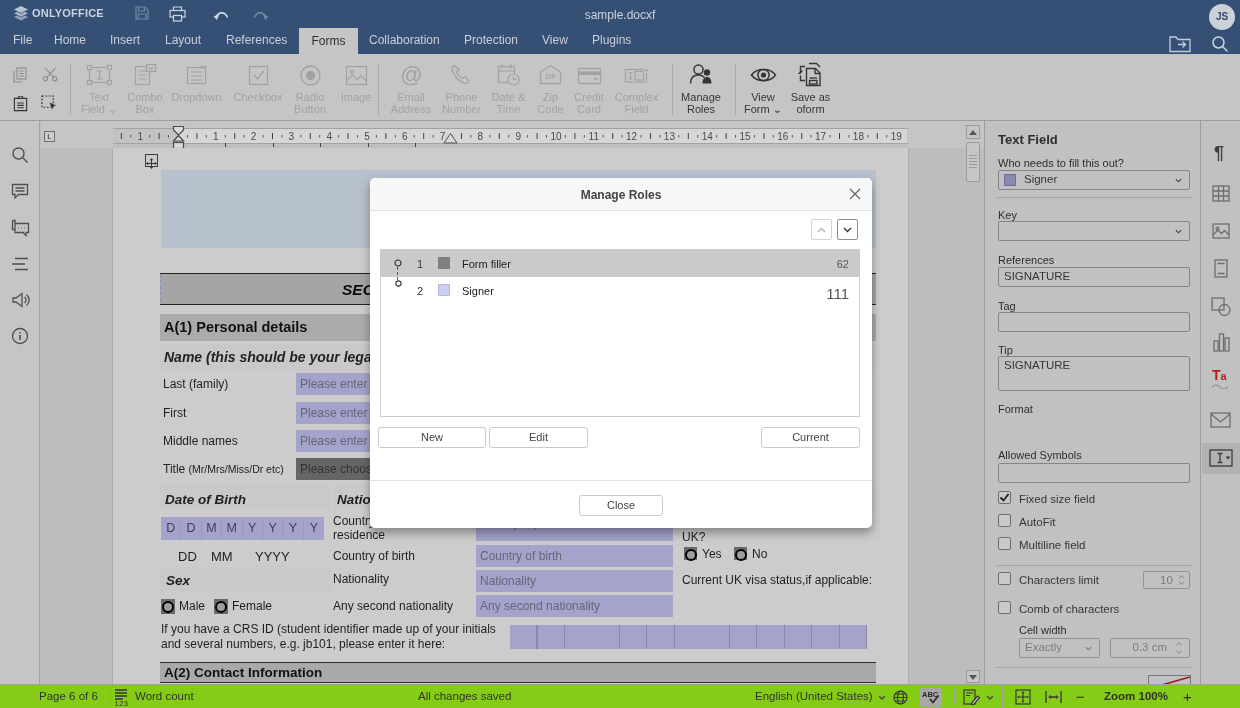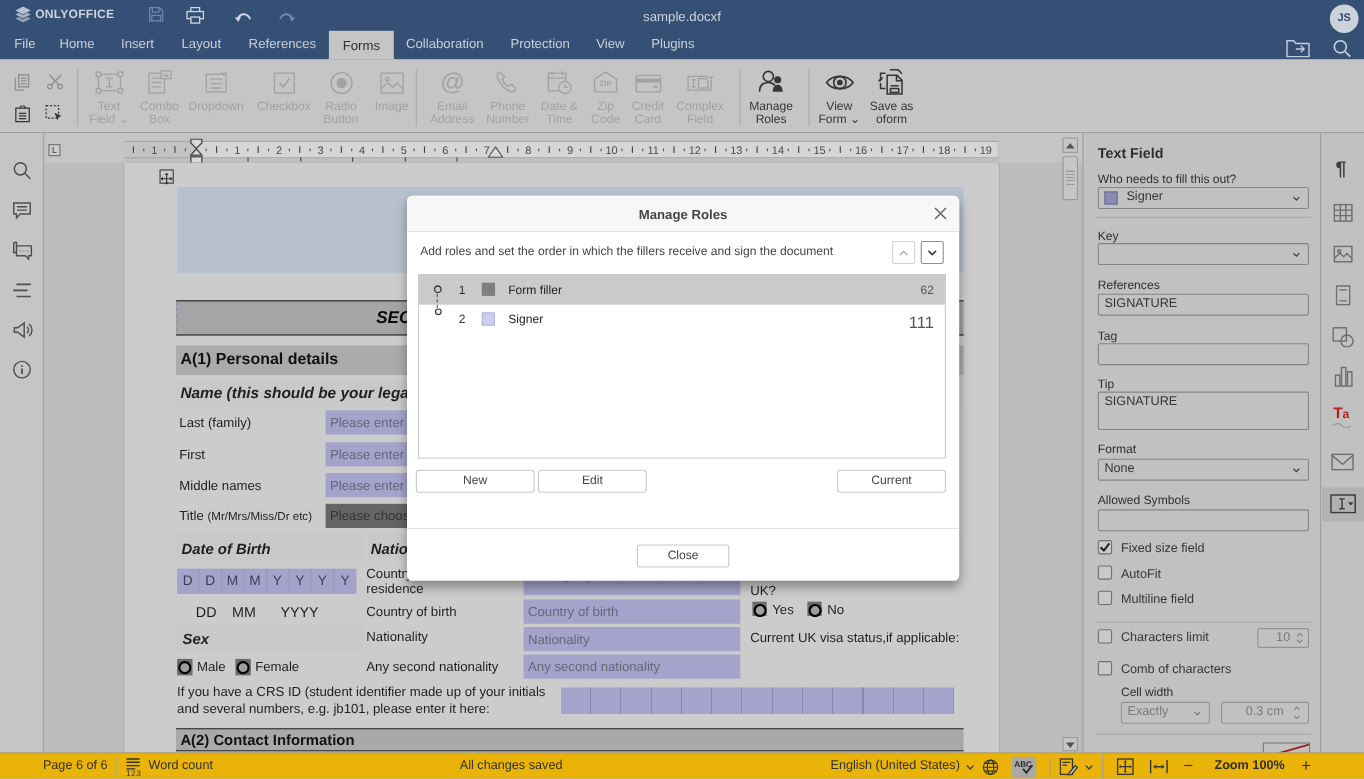--- a/index.html
+++ b/index.html
@@ -40,21 +40,21 @@
 #rpanel { position:absolute; left:984px; top:121px; width:216px; height:563px; background:#c1c1c1; border-left:1px solid #9e9e9e; font-size:11px; color:#363636; }
 #rpanel .plbl { position:absolute; left:13px; font-weight:normal; color:#2e2e2e; }
 .pinput { position:absolute; left:13px; width:192px; height:20px; border:1px solid #858585; border-radius:2px; font-size:11.5px; color:#363636; line-height:17px; padding-left:5px; }
 .psep { position:absolute; left:11px; width:196px; height:1px; background:#a6a6a6; }
 .pchk { position:absolute; left:13px; width:13px; height:13px; border:1px solid #6f6f6f; border-radius:2px; background:#c9c9c9; }
 .pchklbl { position:absolute; left:34px; font-size:11.5px; color:#363636; }
 .caret { position:absolute; width:7px; height:7px; }
 
 #rstrip { position:absolute; left:1200px; top:121px; width:40px; height:563px; background:#c1c1c1; border-left:1px solid #9e9e9e; }
 
-#sbar { position:absolute; left:0; top:684px; width:1240px; height:24px; background:#eab308; border-top:1px solid #9e9e9e; font-size:11.5px; color:#333; }
+#sbar { position:absolute; left:0; top:684px; width:1240px; height:24px; background:#84cc16; border-top:1px solid #9e9e9e; font-size:11.5px; color:#333; }
 #sbar .st { position:absolute; top:5px; }
 
 #dlg { position:absolute; left:370px; top:178px; width:502px; height:350px; background:#fff; border-radius:5px; box-shadow:0 5px 10px rgba(0,0,0,.35); }
 #dlghead { position:absolute; left:0; top:0; width:502px; height:33px; background:#f7f7f7; border-bottom:1px solid #e2e2e2; border-radius:5px 5px 0 0; }
 #dlghead .t { display:block; text-align:center; font-size:12px; font-weight:bold; color:#444; margin-top:10px; }
 .dbtn { position:absolute; height:21px; background:#fff; border:1px solid #c9c9c9; border-radius:3px; font-size:11px; color:#444; text-align:center; line-height:19px; }
 </style>
 </head>
 <body>
 <div id="header">
@@ -554,23 +554,20 @@
         <path d="M1 1 l3 3 l3 -3" fill="none" stroke="#3f3f3f" stroke-width="1.3"></path>
       </svg>
     </div>
   <div class="plbl" style="top:133px">References</div>
   <div class="pinput" style="top:146px">SIGNATURE</div>
   <div class="plbl" style="top:179px">Tag</div>
   <div class="pinput" style="top:191px"></div>
   <div class="plbl" style="top:223px">Tip</div>
   <div class="pinput" style="top:235px;height:35px">SIGNATURE</div>
   <div class="plbl" style="top:282px">Format</div>
-  <div class="pinput" style="top:296px">None<svg class="caret" style="right:7px;top:6px" viewBox="0 0 8 5">
-        <path d="M1 1 l3 3 l3 -3" fill="none" stroke="#3f3f3f" stroke-width="1.3"></path>
-      </svg></div>
   <div class="plbl" style="top:328px">Allowed Symbols</div>
   <div class="pinput" style="top:342px"></div>
   <div class="pchk" style="top:370px">
       <svg width="11" height="11" viewBox="0 0 11 11" style="position:absolute;left:0;top:0">
         <path d="M1.5 5.5 l3 3 l5 -6.5" fill="none" stroke="#1c1c1c" stroke-width="1.8"></path>
       </svg>
     </div>
   <div class="pchklbl" style="top:372px">Fixed size field</div>
   <div class="pchk" style="top:393px"></div>
   <div class="pchklbl" style="top:395px">AutoFit</div>
@@ -714,21 +711,20 @@
   <div class="st" style="left:1104px;font-weight:bold;color:#303030">Zoom 100%</div>
   <div class="st" style="left:1183px;top:3px;font-size:15px;color:#2e2e2e">+</div>
 </div>
 <div id="dlg">
   <div id="dlghead">
       <span class="t">Manage Roles</span>
     <svg style="position:absolute;right:10px;top:9px" width="14" height="14" viewBox="0 0 14 14">
         <path d="M2 2 L12 12 M12 2 L2 12" stroke="#666" stroke-width="1.3"></path>
       </svg>
   </div>
-  <div class="abs" style="left:12px;top:45px;font-size:11px;color:#444">Add roles and set the order in which the fillers receive and sign the document</div>
   <div class="abs" style="left:441px;top:41px;width:21px;height:21px;border:1px solid #d2d2d2;border-radius:2px">
       <svg style="position:absolute;left:5px;top:7px" width="9" height="6" viewBox="0 0 9 6">
         <path d="M1 5 l3.5 -3.5 L8 5" fill="none" stroke="#b5b5b5" stroke-width="1.4"></path>
       </svg>
     </div>
   <div class="abs" style="left:467px;top:41px;width:21px;height:21px;border:1px solid #8f8f8f;border-radius:2px">
       <svg style="position:absolute;left:5px;top:7px" width="9" height="6" viewBox="0 0 9 6">
         <path d="M1 1 l3.5 3.5 L8 1" fill="none" stroke="#363636" stroke-width="1.4"></path>
       </svg>
     </div>

